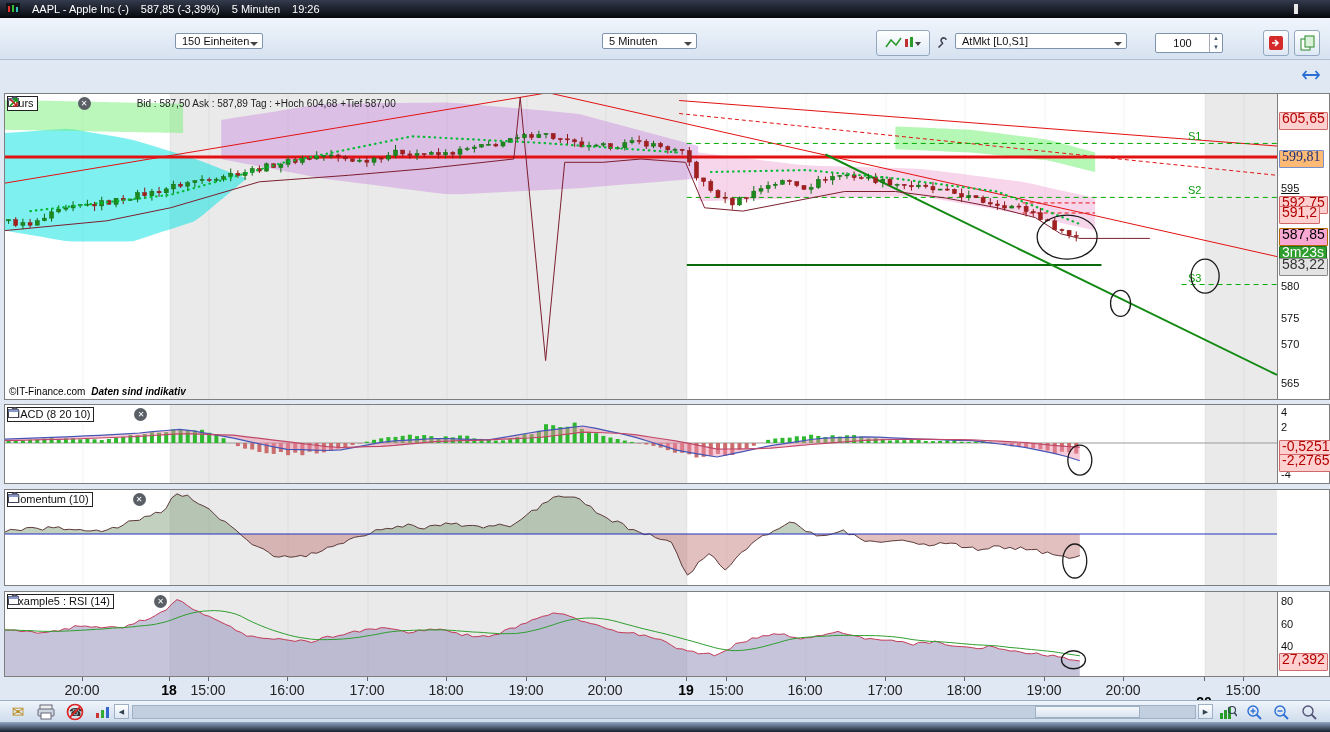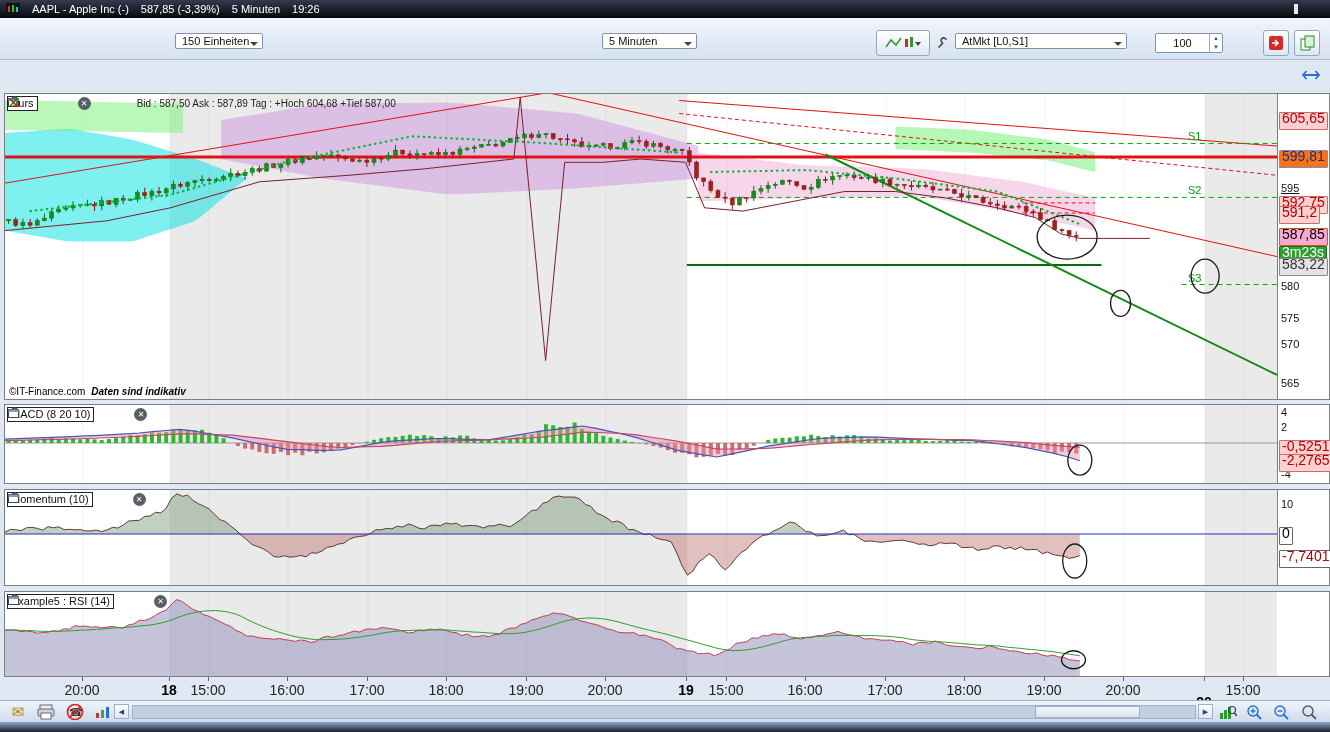--- a/index.html
+++ b/index.html
@@ -513,21 +513,21 @@
   <div class="copyright">
     <span>©IT-Finance.com</span><span class="disc">Daten sind indikativ</span>
   </div>
   <div class="axis" id="axis-kurs">
       <div class="tick" style="top: 88.2964px; text-decoration: underline;">595</div>
       <div class="tick" style="top: 185.844px;">580</div>
       <div class="tick" style="top: 218.36px;">575</div>
       <div class="tick" style="top: 244px;">570</div>
       <div class="tick" style="top: 283.392px;">565</div>
       <div class="chip" style="top: 18.0373px; background: rgb(255, 208, 208); border-color: rgb(208, 106, 106); color: rgb(179, 0, 0);">605,65</div>
-      <div class="chip" style="top: 56.016px; background: #f97316; border-color: rgb(122, 143, 201); color: rgb(26, 47, 122);">599,81</div>
+      <div class="chip" style="top: 56.016px; background: #fdba74; border-color: rgb(122, 143, 201); color: rgb(26, 47, 122); font-family: Liberation Serif, serif;">599,81</div>
       <div class="chip" style="top: 101.929px; background: rgb(255, 208, 208); border-color: rgb(208, 106, 106); color: rgb(179, 0, 0);">592,75</div>
       <div class="chip" style="top: 112.009px; background: rgb(255, 208, 208); border-color: rgb(208, 106, 106); color: rgb(179, 0, 0);">591,2</div>
       <div class="chip" style="top: 133.794px; background: #f9a8d4; border-color: rgb(179, 107, 0); color: rgb(0, 0, 0);">587,85</div>
       <div class="chip" style="top: 152.328px; background: rgb(47, 158, 47); border-color: rgb(29, 111, 29); color: rgb(255, 255, 255);">3m23s</div>
       <div class="chip" style="top: 163.904px; background: rgb(227, 227, 227); border-color: rgb(138, 138, 138); color: rgb(51, 51, 51);">583,22</div>
     </div>
 </div>
 
 <div class="row" style="top:404px;height:80px">
   <svg id="macd-svg" width="1272" height="78">
@@ -766,25 +766,20 @@
     <span class="icon-btn">
       <svg width="13" height="13">
           <rect x="1.5" y="2.5" width="10" height="8" fill="#fff" stroke="#445"></rect>
           <rect x="1.5" y="2.5" width="10" height="2.5" fill="#8898c8"></rect>
         </svg>
     </span>
     <span class="icon-btn">
       <span class="close-ic">✕</span>
     </span>
   </div>
-  <div class="axis" id="axis-momentum">
-      <div class="tick" style="top: 8px;">10</div>
-      <div class="chip" style="top: 37px; background: rgb(255, 255, 255); border-color: rgb(102, 102, 102); color: rgb(0, 0, 0);">0</div>
-      <div class="chip" style="top: 60.2203px; background: rgb(255, 255, 255); border-color: rgb(102, 102, 102); color: rgb(179, 0, 0);">-7,7401</div>
-    </div>
 </div>
 
 <div class="row" style="top:591px;height:86px">
   <svg id="rsi-svg" width="1272" height="84">
       <rect x="164.97840000000002" y="0" width="517.068" height="84" fill="#eaeaea"></rect>
       <rect x="1200.0048" y="0" width="71.99519999999998" height="84" fill="#eaeaea"></rect>
       <line x1="77.9736" y1="0" x2="77.9736" y2="84" stroke="rgba(0,0,0,0.05)"></line>
       <line x1="164.97840000000002" y1="0" x2="164.97840000000002" y2="84" stroke="rgba(0,0,0,0.05)"></line>
       <line x1="204.0288" y1="0" x2="204.0288" y2="84" stroke="rgba(0,0,0,0.05)"></line>
       <line x1="283.02" y1="0" x2="283.02" y2="84" stroke="rgba(0,0,0,0.05)"></line>
@@ -816,20 +811,26 @@
     <span class="icon-btn">
       <svg width="13" height="13">
           <rect x="1.5" y="2.5" width="10" height="8" fill="#fff" stroke="#445"></rect>
           <rect x="1.5" y="2.5" width="10" height="2.5" fill="#8898c8"></rect>
         </svg>
     </span>
     <span class="icon-btn">
       <span class="close-ic">✕</span>
     </span>
   </div>
+  <div class="axis" id="axis-rsi">
+      <div class="tick" style="top: 3px;">80</div>
+      <div class="tick" style="top: 25.6px;">60</div>
+      <div class="tick" style="top: 48.2px;">40</div>
+      <div class="chip" style="top: 61.447px; background: rgb(255, 208, 208); border-color: rgb(208, 106, 106); color: rgb(179, 0, 0);">27,392</div>
+    </div>
 </div>
 
 <div class="timerow" id="time-row">
     <div class="tmark" style="left: 78px;"></div>
     <div class="tlabel" style="left: 78px;">20:00</div>
     <div class="tmark" style="left: 165px;"></div>
     <div class="tlabel bold" style="left: 165px;">18</div>
     <div class="tmark" style="left: 204px;"></div>
     <div class="tlabel" style="left: 204px;">15:00</div>
     <div class="tmark" style="left: 283px;"></div>

